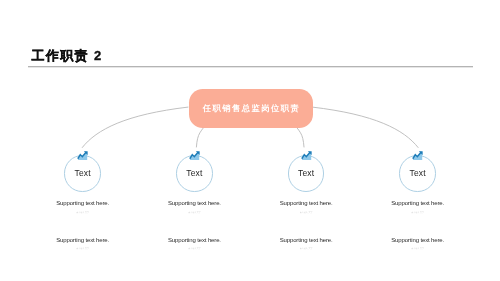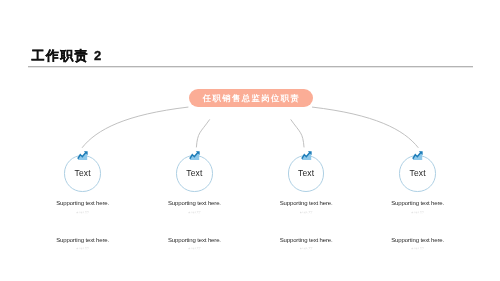--- a/index.html
+++ b/index.html
@@ -8,21 +8,21 @@
   .slide{position:relative;width:500px;height:281px;background:#fff;overflow:hidden;margin-top:24px;}
 
   .title{position:absolute;left:31.4px;top:25.4px;font-size:13px;letter-spacing:1.4px;
          font-weight:700;color:#101010;white-space:nowrap;line-height:1;
          -webkit-text-stroke:0.32px #101010;}
   .divider{position:absolute;left:27.5px;top:42px;width:445.5px;height:2px;
            background:linear-gradient(to bottom,#b4b4b4 0,#b4b4b4 55%,#e6e6e6 55%,#e6e6e6 100%);}
 
   .svgroot{position:absolute;left:0;top:0;width:500px;height:281px;}
 
-  .pill{position:absolute;left:188.8px;top:65.0px;width:123.8px;height:18px;border-radius:13.8px;
+  .pill{position:absolute;left:188.8px;top:65.0px;width:123.8px;height:39px;border-radius:13.8px;
         background:#fbad96;display:flex;align-items:center;justify-content:center;}
   .pill-label{font-size:8.3px;font-weight:700;color:#ffffff;letter-spacing:1.45px;
               white-space:nowrap;text-indent:1.45px;line-height:1;}
 
   .circle{position:absolute;width:36.4px;height:36.4px;border-radius:50%;
           border:1.15px solid #aed0e4;box-sizing:border-box;background:#fff;}
   .circle-label{position:absolute;width:60px;text-align:center;font-size:8.5px;
                 font-weight:400;color:#1f1f1f;letter-spacing:0.15px;line-height:1;}
   .icon{position:absolute;width:11px;height:9.5px;}
   .sup{position:absolute;width:160px;text-align:center;font-size:6px;color:#2a2a2a;

